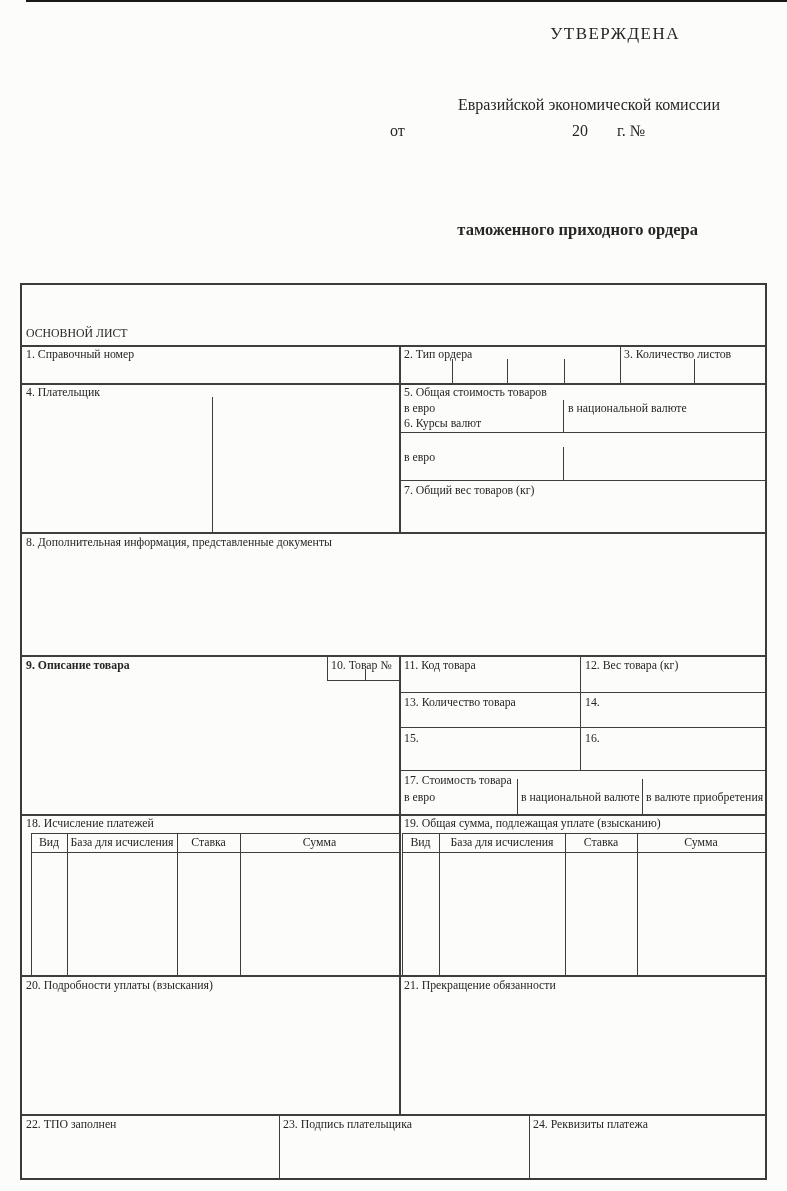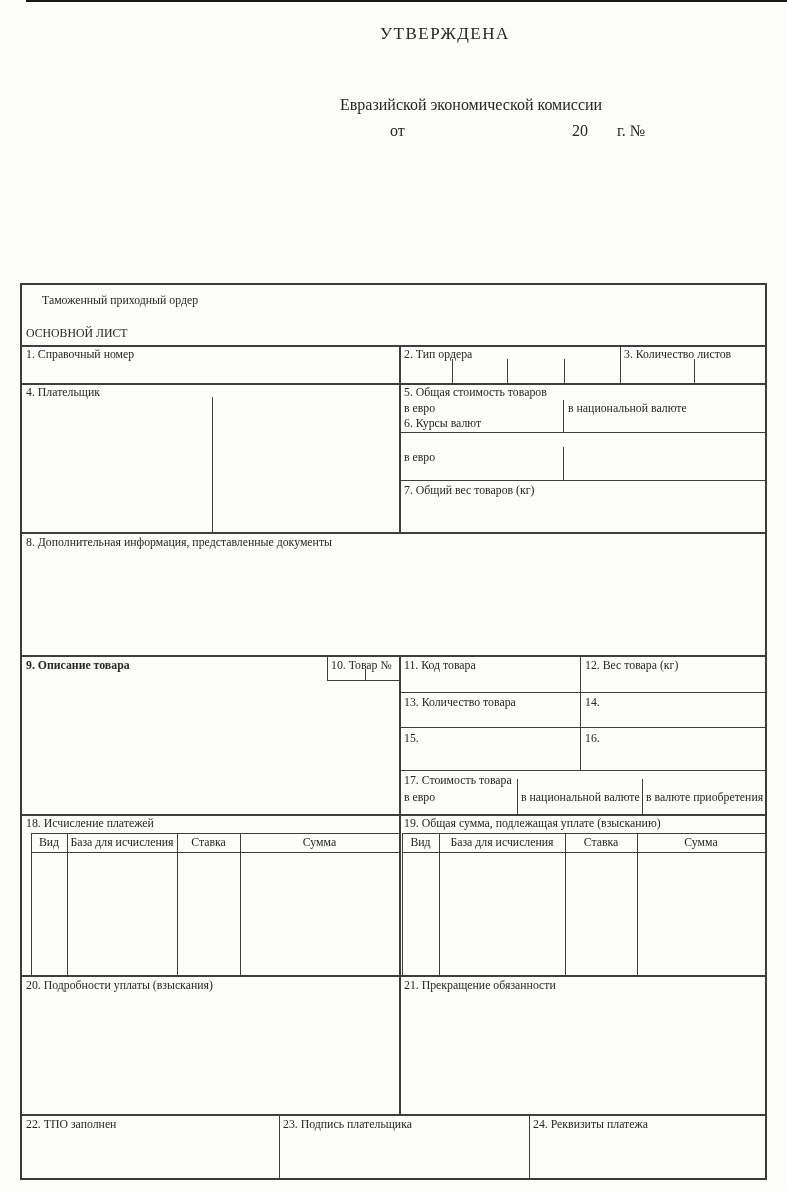--- a/index.html
+++ b/index.html
@@ -2,21 +2,21 @@
 <html><head>
 <meta charset="utf-8">
 <style>
   html,body{margin:0;padding:0;background:#e8e8e8;}
   #page{
     position:relative;width:787px;height:1191px;margin:0 auto;
     background:#fcfcfa;overflow:hidden;
     font-family:"Liberation Serif", serif;color:#222;
   }
   .t{position:absolute;white-space:nowrap;line-height:1.15;color:#262626;}
-  .tc{text-align:left;}
+  .tc{text-align:right;}
   .b{font-weight:bold;}
   .hl{position:absolute;background:#3e3e3e;}
   .vl{position:absolute;background:#3e3e3e;}
   #tpo{
     position:absolute;left:20px;top:283px;width:747px;height:897px;
     border:2px solid #3a3a3a;box-sizing:border-box;background:transparent;
   }
   #tpo .t{font-size:11.8px;}
   .fs-title{font-size:14.5px;}
   .hdrcell{font-size:11.8px;text-align:center;}
@@ -28,20 +28,21 @@
 <div id="page">
 
   <div class="scanline" style="left:26px;top:0;width:761px;height:2px;"></div>
 
   <div class="t tc" style="left:380px;top:24px;width:300px;font-size:17px;letter-spacing:1.5px;">УТВЕРЖДЕНА</div>
   <div class="t tc" style="left:340px;top:96px;width:380px;font-size:16px;">Евразийской экономической комиссии</div>
   <div class="t" style="left:390px;top:122px;font-size:16px;">от</div>
   <div class="t" style="left:572px;top:122px;font-size:16px;">20</div>
   <div class="t" style="left:617px;top:122px;font-size:16px;">г. №</div>
 
+  <div class="t tc b" style="left:98px;top:221px;width:600px;font-size:16.5px;">таможенного приходного ордера</div>
 
   <div id="tpo">
 
     <div class="hl" style="left:0;top:60px;width:743px;height:2px;"></div>
     <div class="hl" style="left:0;top:98px;width:743px;height:2px;"></div>
     <div class="hl" style="left:377px;top:147px;width:366px;height:1px;"></div>
     <div class="hl" style="left:377px;top:195px;width:366px;height:1px;"></div>
     <div class="hl" style="left:0;top:247px;width:743px;height:2px;"></div>
     <div class="hl" style="left:0;top:370px;width:743px;height:2px;"></div>
     <div class="hl" style="left:305px;top:395px;width:72px;height:1px;"></div>
@@ -76,21 +77,20 @@
     <div class="vl" style="left:155px;top:548px;width:1px;height:142px;"></div>
     <div class="vl" style="left:218px;top:548px;width:1px;height:142px;"></div>
     <div class="vl" style="left:380px;top:548px;width:1px;height:142px;"></div>
     <div class="vl" style="left:417px;top:548px;width:1px;height:142px;"></div>
     <div class="vl" style="left:543px;top:548px;width:1px;height:142px;"></div>
     <div class="vl" style="left:615px;top:548px;width:1px;height:142px;"></div>
     <div class="vl" style="left:743px;top:548px;width:1px;height:142px;"></div>
     <div class="vl" style="left:257px;top:829px;width:1px;height:64px;"></div>
     <div class="vl" style="left:507px;top:829px;width:1px;height:64px;"></div>
 
-    <div class="t tc fs-title" style="left:20px;top:9px;width:680px;">Таможенный приходный ордер</div>
     <div class="t" style="left:4px;top:42px;">ОСНОВНОЙ ЛИСТ</div>
 
     <div class="t" style="left:4px;top:63px;">1. Справочный номер</div>
     <div class="t" style="left:382px;top:63px;">2. Тип ордера</div>
     <div class="t" style="left:602px;top:63px;">3. Количество листов</div>
 
     <div class="t" style="left:4px;top:101px;text-align:center;">4. Плательщик</div>
     <div class="t" style="left:382px;top:101px;">5. Общая стоимость товаров</div>
     <div class="t" style="left:382px;top:117px;">в евро</div>
     <div class="t" style="left:546px;top:117px;">в национальной валюте</div>

